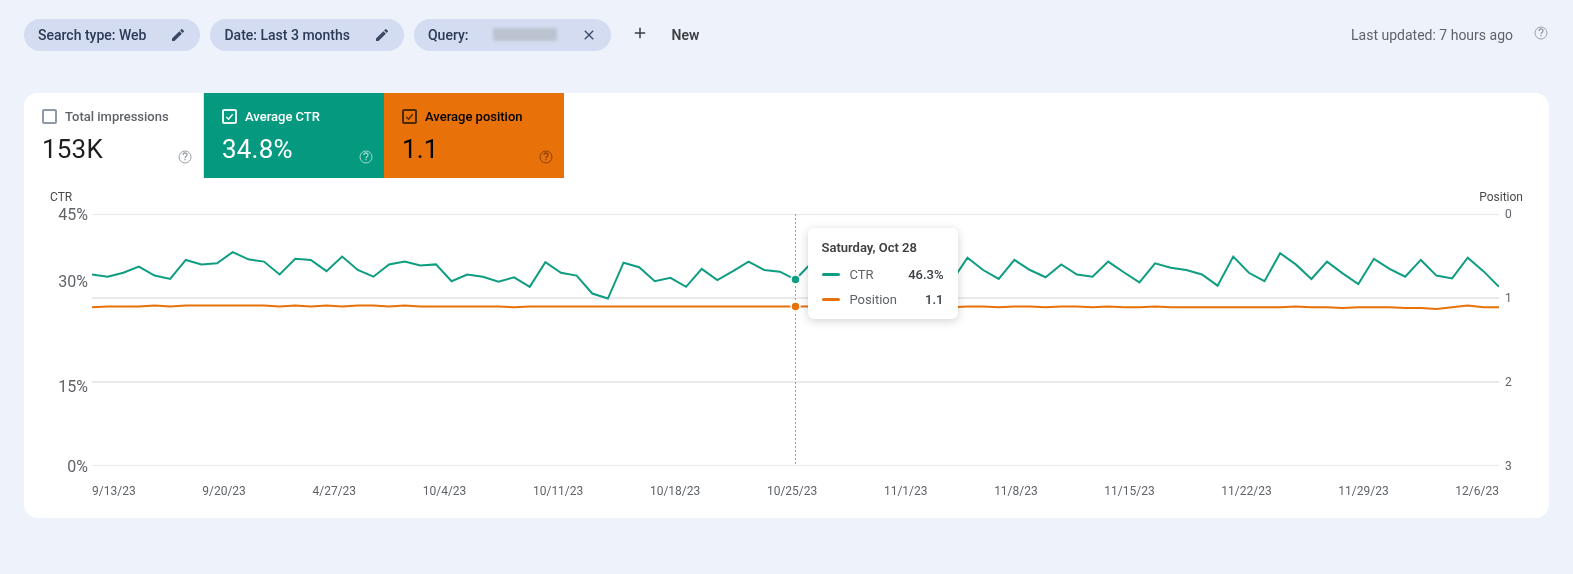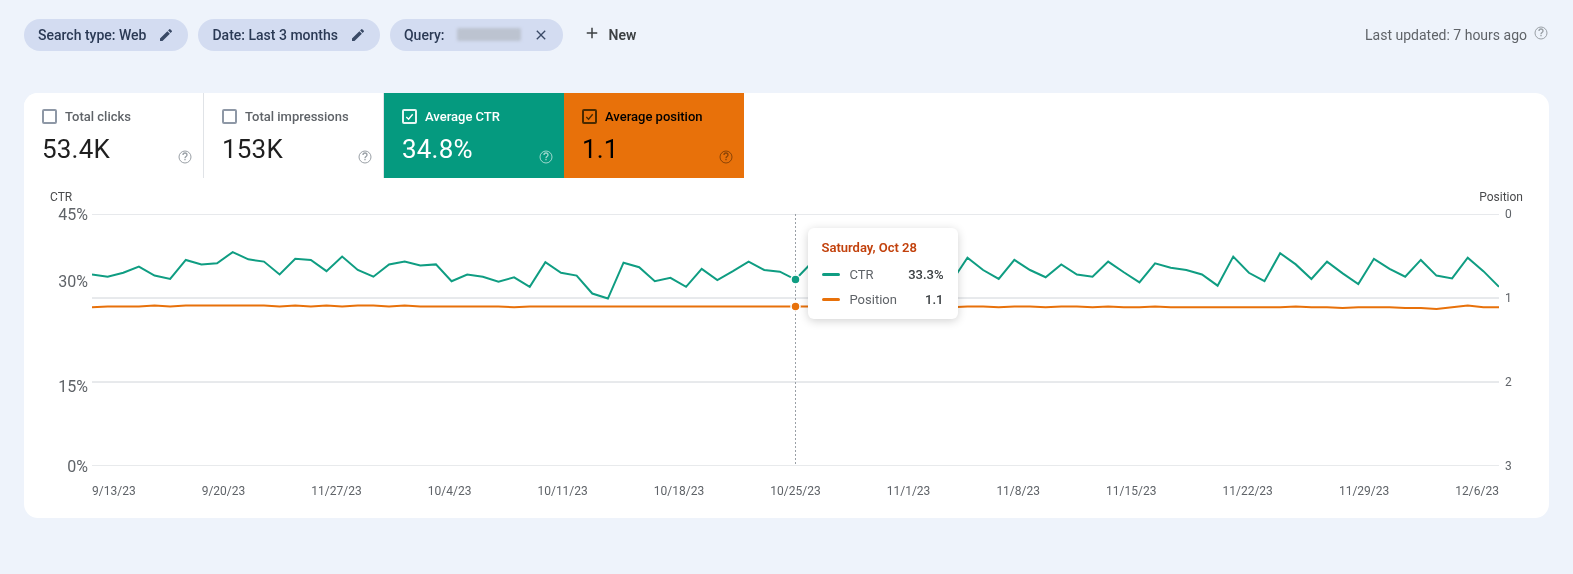--- a/index.html
+++ b/index.html
@@ -13,26 +13,26 @@
     --teal:#0f9d82;
     --teal-dk:#059a7f;
     --orange:#e8710a;
     --grid:#d0d4d9;
   }
   *{box-sizing:border-box}
   body{margin:0;font-family:Roboto,"Segoe UI",Arial,sans-serif;font-size:13px;color:var(--txt);background:var(--page-bg);}
   .wrap{padding:16px 24px}
   .topbar{display:flex;align-items:center;justify-content:space-between;margin-bottom:40px}
   .chips{display:flex;align-items:center;gap:10px}
-  .chip{display:inline-flex;align-items:center;gap:12px;background:var(--chip-bg);color:var(--chip-txt);padding:8px 14px;border-radius:18px;font-size:14px;font-weight:500;cursor:pointer}
+  .chip{display:inline-flex;align-items:center;gap:24px;background:var(--chip-bg);color:var(--chip-txt);padding:8px 14px;border-radius:18px;font-size:14px;font-weight:500;cursor:pointer}
   .chip .ico{width:16px;height:16px;display:inline-flex;align-items:center;justify-content:center;color:#3a4a66}
   .chip .blur{display:inline-block;width:64px;height:13px;background:#bcc3d0;filter:blur(1.5px);border-radius:2px}
-  .newbtn{display:inline-flex;align-items:center;gap:8px;padding:8px 10px;color:#3c4043;font-weight:600;font-size:14px;cursor:pointer}
+  .newbtn{display:inline-flex;align-items:center;gap:23px;padding:8px 10px;color:#3c4043;font-weight:600;font-size:14px;cursor:pointer}
   .newbtn svg{width:18px;height:18px}
-  .updated{display:flex;align-items:center;gap:6px;color:var(--muted);font-size:14px}
+  .updated{display:flex;align-items:center;gap:20px;color:var(--muted);font-size:14px}
   .card{background:var(--card-bg);border-radius:14px;overflow:hidden}
   .metrics{display:flex;align-items:stretch}
   .m{width:180px;padding:16px 16px 14px 18px;position:relative;cursor:pointer;background:#fff;border-right:1px solid var(--border)}
   .m .row{display:flex;align-items:center;gap:8px}
   .m .lbl{color:var(--muted);font-size:13px;font-weight:500}
   .m .val{font-size:26px;font-weight:400;margin-top:10px;letter-spacing:0.2px}
   .m .help{position:absolute;right:10px;bottom:10px;color:#9aa0a6}
   .m.active-ctr{background:var(--teal-dk);border-right:none}
   .m.active-ctr .lbl,.m.active-ctr .val{color:#fff}
   .m.active-ctr .checkbox{border-color:rgba(255,255,255,.9)}
@@ -52,21 +52,21 @@
   .plot{position:absolute;left:68px;right:50px;top:36px;bottom:52px}
   svg.lines{position:absolute;left:0;top:0;width:100%;height:100%}
   .hgrid{stroke:var(--grid);stroke-width:1}
   .ytick{position:absolute;left:-38px;transform:translateY(-50%);color:var(--muted);font-size:16px;text-align:right;width:34px}
   .ytickR{position:absolute;right:-24px;transform:translateY(-50%);color:var(--muted);font-size:12px;width:18px}
   .xticks{position:absolute;left:68px;right:50px;bottom:20px;display:flex;justify-content:space-between;color:var(--muted);font-size:12px}
   .vline{stroke:#9aa0a6;stroke-width:1;stroke-dasharray:2 2}
   .dot{fill:var(--teal);stroke:#fff;stroke-width:1.5}
   .dot2{fill:var(--orange);stroke:#fff;stroke-width:1.5}
   .tooltip{position:absolute;left:800px;top:50px;width:150px;background:#fff;border-radius:6px;box-shadow:0 2px 10px rgba(0,0,0,.18);padding:12px 14px;font-size:13px}
-  .tooltip .date{font-weight:600;color:#c2410c;margin-bottom:12px}
+  .tooltip .date{font-weight:600;color:#404040;margin-bottom:12px}
   .tooltip .r{display:flex;align-items:center;gap:10px;margin-top:10px}
   .tooltip .sw{width:18px;height:2.5px;border-radius:2px}
   .tooltip .k{color:var(--muted)}
   .tooltip .v{margin-left:auto;color:#3c4043;font-weight:500}
   .qico{width:16px;height:16px}
 </style>
 </head>
 <body>
 <div class="wrap">
   <div class="topbar">
@@ -111,31 +111,20 @@
         <svg class="qico" viewBox="0 0 24 24">
             <circle cx="12" cy="12" r="9" fill="none" stroke="#9aa0a6" stroke-width="1.5"></circle>
             <path fill="#9aa0a6" d="M11 17h2v-2h-2v2zm1-12a4 4 0 0 0-4 4h2a2 2 0 1 1 4 0c0 2-3 1.75-3 5h2c0-2.25 3-2.5 3-5a4 4 0 0 0-4-4z"></path>
           </svg>
       </span>
     </div>
   </div>
 
   <div class="card">
     <div class="metrics">
-      <div class="m">
-        <div class="row">
-            <span class="checkbox"></span>
-          <span class="lbl">Total clicks</span>
-          </div>
-        <div class="val">53.4K</div>
-        <span class="help"><svg class="qico" viewBox="0 0 24 24">
-              <circle cx="12" cy="12" r="9" fill="none" stroke="currentColor" stroke-width="1.5"></circle>
-              <path fill="currentColor" d="M11 17h2v-2h-2v2zm1-12a4 4 0 0 0-4 4h2a2 2 0 1 1 4 0c0 2-3 1.75-3 5h2c0-2.25 3-2.5 3-5a4 4 0 0 0-4-4z"></path>
-            </svg></span>
-      </div>
       <div class="m">
         <div class="row">
             <span class="checkbox"></span>
           <span class="lbl">Total impressions</span>
           </div>
         <div class="val">153K</div>
         <span class="help"><svg class="qico" viewBox="0 0 24 24">
               <circle cx="12" cy="12" r="9" fill="none" stroke="currentColor" stroke-width="1.5"></circle>
               <path fill="currentColor" d="M11 17h2v-2h-2v2zm1-12a4 4 0 0 0-4 4h2a2 2 0 1 1 4 0c0 2-3 1.75-3 5h2c0-2.25 3-2.5 3-5a4 4 0 0 0-4-4z"></path>
             </svg></span>
@@ -192,38 +181,38 @@
           <div class="ytick" style="top: 172px;">15%</div>
           <div class="ytickR" style="top: 168px;">2</div>
           <div class="ytick" style="top: 67px;">30%</div>
           <div class="ytickR" style="top: 84px;">1</div>
           <div class="ytick" style="top: 0px;">45%</div>
           <div class="ytickR" style="top: 0px;">0</div>
         </div>
       <div class="xticks" id="xticks">
           <span>9/13/23</span>
           <span>9/20/23</span>
-          <span>11/27/23</span>
+          <span>4/27/23</span>
           <span>10/4/23</span>
           <span>10/11/23</span>
           <span>10/18/23</span>
           <span>10/25/23</span>
           <span>11/1/23</span>
           <span>11/8/23</span>
           <span>11/15/23</span>
           <span>11/22/23</span>
           <span>11/29/23</span>
           <span>12/6/23</span>
         </div>
       <div class="tooltip" id="tt" style="left: 783.5px;">
         <div class="date">Saturday, Oct 28</div>
         <div class="r">
           <span class="sw" style="background:var(--teal)"></span>
           <span class="k">CTR</span>
-          <span class="v">33.3%</span>
+          <span class="v">46.3%</span>
         </div>
         <div class="r">
           <span class="sw" style="background:var(--orange)"></span>
           <span class="k">Position</span>
           <span class="v">1.1</span>
         </div>
       </div>
     </div>
   </div>
 </div>

